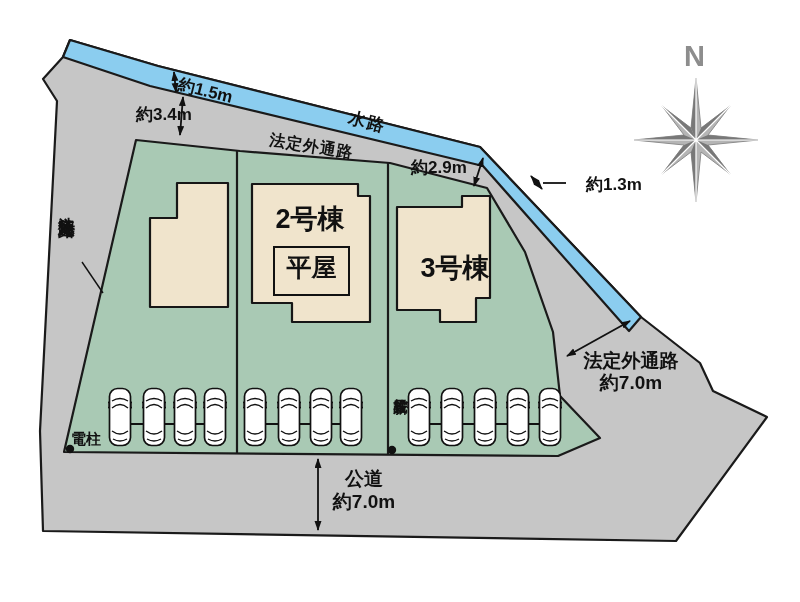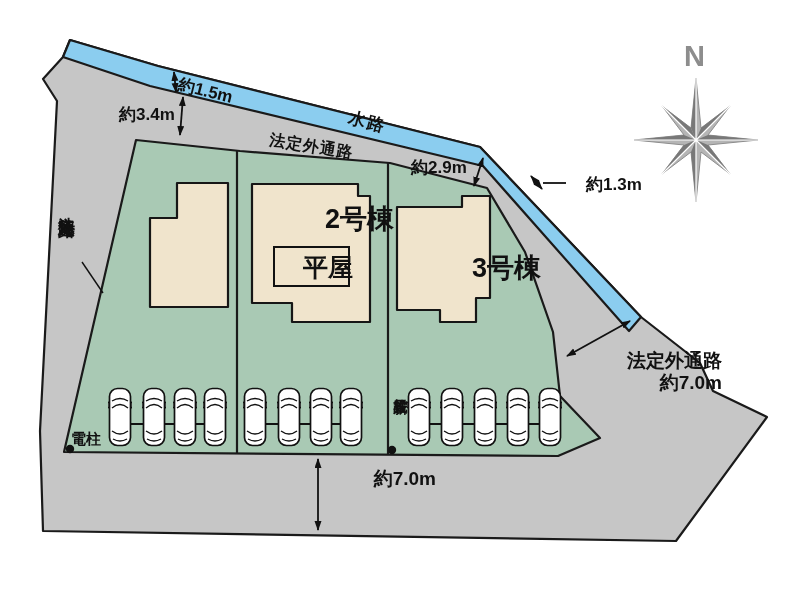--- a/index.html
+++ b/index.html
@@ -4,39 +4,39 @@
 <style>
   html,body{margin:0;padding:0;background:#ffffff;}
   .stage{
     position:relative;width:800px;height:602px;background:#ffffff;overflow:hidden;
     font-family:"Liberation Sans","DejaVu Sans",sans-serif;color:#111;
   }
   .stage svg{position:absolute;left:0;top:0;}
   .lbl{position:absolute;white-space:nowrap;font-weight:600;color:#111;}
   .vtext{writing-mode:vertical-rl;text-orientation:upright;}
   .rot{transform-origin:left top;}
-  .center{text-align:right;padding-left:28px;}
+  .center{text-align:center;}
   .water-label{left:352px;top:106px;font-size:17px;transform:rotate(15deg);letter-spacing:2px;}
   .w15{left:181px;top:73px;font-size:17px;transform:rotate(14deg);}
   .toproad-label{left:271px;top:130px;font-size:16px;transform:rotate(9deg);letter-spacing:1px;}
-  .w34{left:119px;top:103px;font-size:17px;}
+  .w34{left:136px;top:103px;font-size:17px;}
   .w29{left:411px;top:156px;font-size:17px;}
   .w13{left:566px;top:173px;font-size:17px;margin-left:20px;}
   .rightroad{left:568px;top:350px;width:126px;font-size:19px;line-height:22px;}
   .bottomroad{left:320px;top:467px;width:88px;font-size:19px;line-height:23px;}
   .leftroad{left:55px;top:203px;font-size:17px;height:112px;letter-spacing:1px;}
   .pole{left:71px;top:430px;font-size:15px;font-family:Liberation Mono, monospace;}
   .newpole{left:392px;top:388px;font-size:14px;height:64px;letter-spacing:0;}
   .north{left:684px;top:40px;font-size:29px;font-weight:bold;color:#8d8d8d;}
   .bname{font-size:27px;font-weight:600;}
   .b1{left:147px;top:242px;width:84px;}
   .b2{left:254px;top:201px;width:112px;}
   .b3{left:397px;top:250px;width:116px;}
   .hiraya-box{
-    left:273px;top:246px;width:77px;height:41px;border:2.5px solid #111;
+    left:273px;top:246px;width:77px;height:50px;border:2.5px solid #111;
     font-size:25px;font-weight:600;line-height:38px;box-sizing:border-box;
   }
 </style>
 </head>
 <body>
 
 <div class="stage">
 
   <svg width="800" height="602" viewBox="0 0 800 602">
     <defs>
@@ -135,20 +135,21 @@
   <div class="lbl w34">約3.4m</div>
   <div class="lbl w29">約2.9m</div>
   <div class="lbl w13">約1.3m</div>
 
   <div class="lbl rightroad center">
     <div>法定外通路</div>
     <div>約7.0m</div>
   </div>
 
   <div class="lbl bottomroad center">
+    <div>公道</div>
     <div>約7.0m</div>
   </div>
 
   <div class="lbl leftroad vtext">法定外通路</div>
   <div class="lbl pole">電柱</div>
   <div class="lbl newpole vtext">新設電柱</div>
   <div class="lbl north">N</div>
 
   <div class="lbl bname b2 center">2号棟</div>
   <div class="lbl hiraya-box center">平屋</div>

